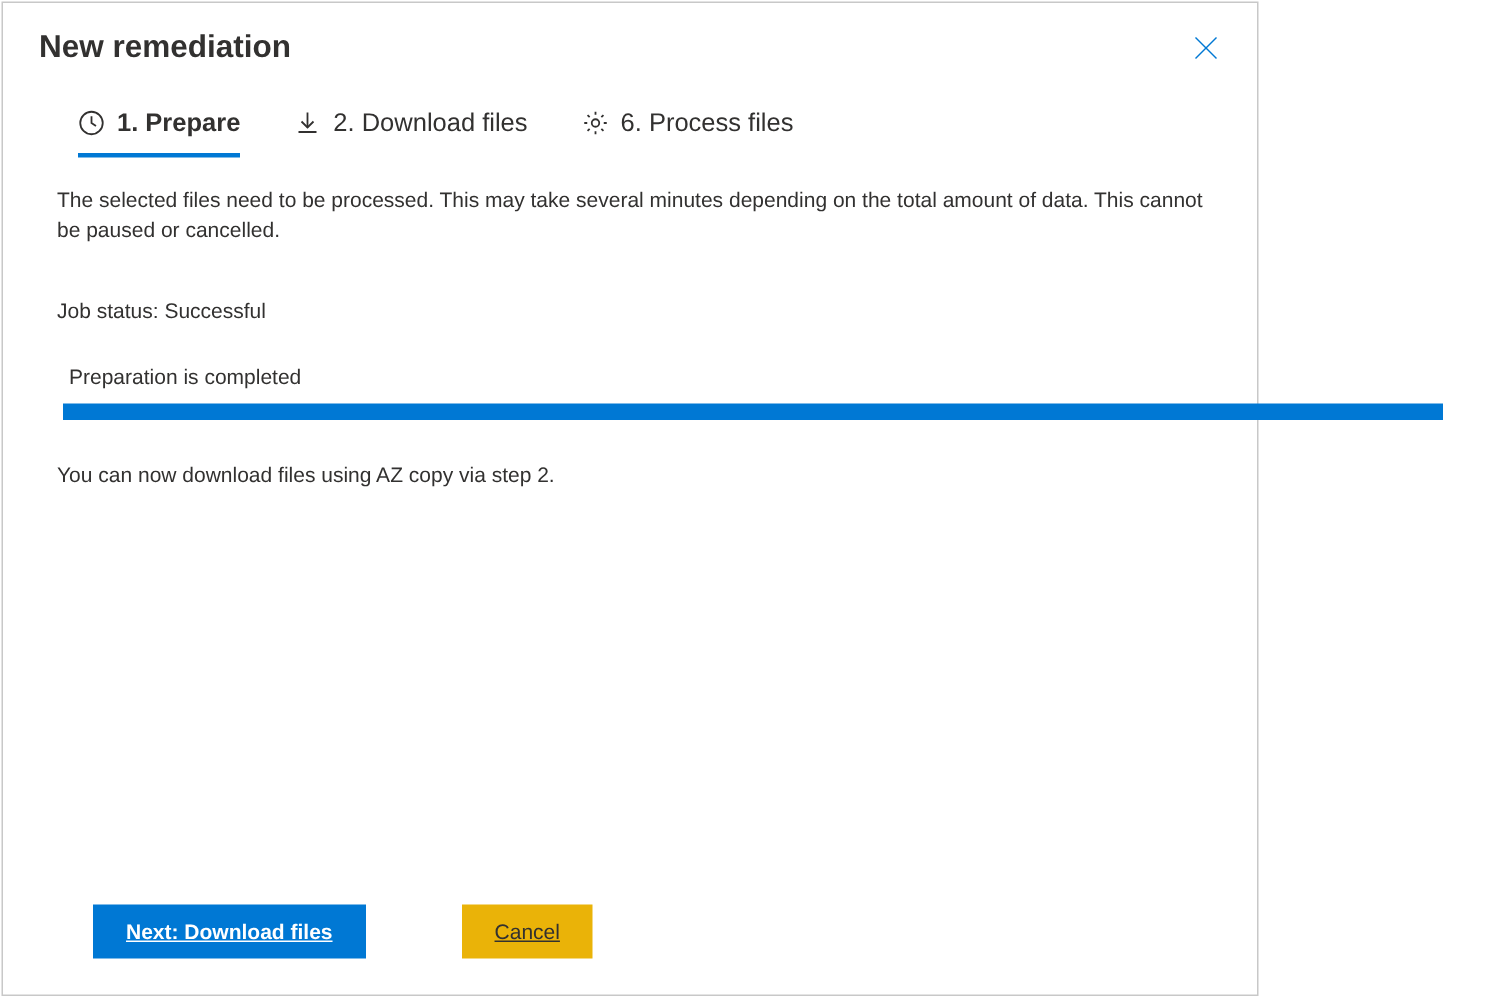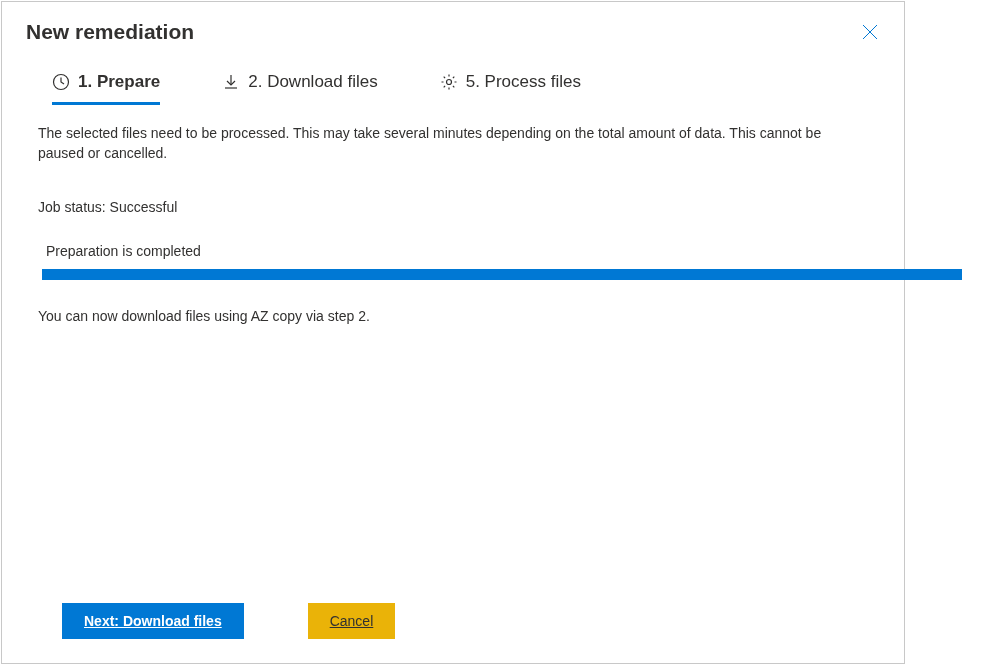--- a/index.html
+++ b/index.html
@@ -11,21 +11,21 @@
       font-family: "Segoe UI", -apple-system, BlinkMacSystemFont, sans-serif;
       font-size: 14px;
       color: #323130;
       background: #fff;
       width: 1000px;
       height: 665px;
       overflow: hidden;
     }
     .dialog {
       border: 1px solid #c8c8c8;
-      width: 904px;
+      width: 838px;
       height: 663px;
       margin: 1px;
       position: relative;
       background: #fff;
       display: flex;
       flex-direction: column;
     }
     .dialog-header {
       display: flex;
       justify-content: space-between;
@@ -41,21 +41,21 @@
       width: 20px;
       height: 20px;
       display: flex;
       align-items: center;
       justify-content: center;
       cursor: pointer;
       color: #0078d4;
     }
     .tabs {
       display: flex;
-      gap: 62px;
+      gap: 36px;
       padding: 18px 50px 0 50px;
     }
     .tab {
       display: flex;
       align-items: center;
       gap: 8px;
       padding-bottom: 10px;
       font-size: 17px;
       color: #323130;
       cursor: pointer;
@@ -168,21 +168,21 @@
       </span>
       <span>2. Download files</span>
     </div>
     <div class="tab">
       <span class="tab-icon">
         <svg width="18" height="18" viewBox="0 0 18 18" fill="none" stroke="currentColor" stroke-width="1.2">
           <circle cx="9" cy="9" r="2.5"></circle>
           <path d="M9 1.5 V3.5 M9 14.5 V16.5 M16.5 9 H14.5 M3.5 9 H1.5 M14.3 3.7 L12.9 5.1 M5.1 12.9 L3.7 14.3 M14.3 14.3 L12.9 12.9 M5.1 5.1 L3.7 3.7"></path>
         </svg>
       </span>
-      <span>5. Process files</span>
+      <span>6. Process files</span>
     </div>
   </div>
 
   <div class="content">
     <p class="description">The selected files need to be processed. This may take several minutes depending on the total amount of data. This cannot be paused or cancelled.</p>
 
     <div class="job-status">
       <span>Job status:</span>
       <span> </span>
       <span>Successful</span>

